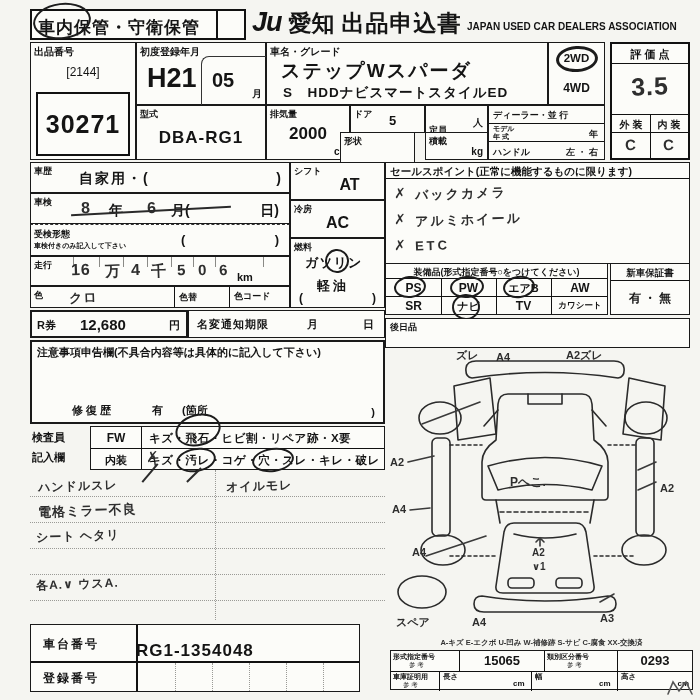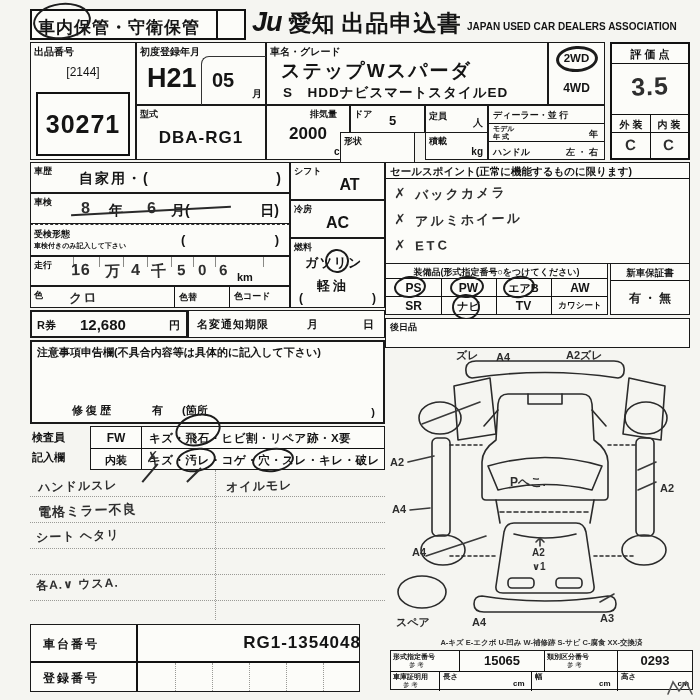--- a/index.html
+++ b/index.html
@@ -81,35 +81,35 @@
     <span class="abs hw" style="left:0;top:92px;width:50%;text-align:center;font-size:15px;">C</span>
     <span class="abs hw" style="right:0;top:92px;width:50%;text-align:center;font-size:15px;position:absolute;">C</span>
   </div>
 
   <div class="box" style="left:136px;top:105px;width:130px;height:55px;">
     <span class="abs lbl" style="left:3px;top:2px;">型式</span>
     <span class="abs b" style="left:0;top:22px;width:100%;text-align:center;font-size:17px;letter-spacing:1px;">DBA-RG1</span>
   </div>
 
   <div class="box" style="left:266px;top:105px;width:84px;height:55px;">
-    <span class="abs lbl" style="left:3px;top:2px;margin-left:40px;">排気量</span>
+    <span class="abs lbl" style="left:3px;top:2px;">排気量</span>
     <span class="abs b" style="left:0;top:18px;width:100%;text-align:center;font-size:17px;">2000</span>
     <span class="abs b" style="right:4px;bottom:2px;font-size:10px;">cc</span>
   </div>
 
   <div class="box" style="left:350px;top:105px;width:75px;height:28px;">
     <span class="abs lbl" style="left:3px;top:2px;">ドア</span>
     <span class="abs b" style="left:38px;top:7px;font-size:13px;">5</span>
   </div>
   <div class="box" style="left:340px;top:132px;width:75px;height:43px;">
     <span class="abs lbl" style="left:3px;top:2px;">形状</span>
   </div>
 
   <div class="box" style="left:425px;top:105px;width:63px;height:28px;">
-    <span class="abs lbl" style="left:3px;top:4px;text-align:right;">定員</span>
+    <span class="abs lbl" style="left:3px;top:18px;text-align:right;">定員</span>
     <span class="abs b" style="right:4px;bottom:2px;font-size:10px;">人</span>
   </div>
   <div class="box" style="left:425px;top:132px;width:63px;height:28px;">
     <span class="abs lbl" style="left:3px;top:2px;">積載</span>
     <span class="abs b" style="right:4px;bottom:2px;font-size:10px;">kg</span>
   </div>
 
   <div class="box" style="left:488px;top:105px;width:117px;height:55px;padding-left:28px;">
     <div class="abs" style="left:0;top:0;width:100%;height:18px;border-bottom:1.2px solid #111;box-sizing:border-box;">
       <span class="abs b" style="left:4px;top:3px;font-size:9px;">ディーラー・並 行</span>
@@ -384,21 +384,21 @@
     <span class="abs b" style="left:144px;top:21px;font-size:7.5px;">幅</span>
     <span class="abs b" style="left:208px;bottom:1px;font-size:8px;">cm</span>
     <span class="abs b" style="left:230px;top:21px;font-size:7.5px;">高さ</span>
     <span class="abs b" style="right:3px;bottom:1px;font-size:8px;">cm</span>
   </div>
 
   <div class="box" style="left:30px;top:624px;width:330px;height:68px;border-width:1.8px;">
     <div class="abs" style="left:105px;top:0;width:1.5px;height:100%;background:#111;"></div>
     <div class="abs" style="left:0;top:36px;width:100%;height:1.5px;background:#111;"></div>
     <span class="abs b" style="left:12px;top:11px;font-size:12px;letter-spacing:2px;">車台番号</span>
-    <span class="abs b" style="left:105px;top:8px;width:225px;text-align:right;font-size:17px;letter-spacing:1px;">RG1-1354048</span>
+    <span class="abs b" style="left:105px;top:16px;width:225px;text-align:left;font-size:17px;letter-spacing:1px;">RG1-1354048</span>
     <span class="abs b" style="left:12px;top:45px;font-size:12px;letter-spacing:2px;">登録番号</span>
     <div class="vdot" style="left:144px;top:38px;height:28px;"></div>
     <div class="vdot" style="left:181px;top:38px;height:28px;"></div>
     <div class="vdot" style="left:218px;top:38px;height:28px;"></div>
     <div class="vdot" style="left:255px;top:38px;height:28px;"></div>
     <div class="vdot" style="left:292px;top:38px;height:28px;"></div>
   </div>
 
   <svg class="abs" style="left:666px;top:680px;" width="28" height="16" viewBox="0 0 28 16">
     <path d="M2,14 L7,2 L13,11 L20,2 L26,14" fill="none" stroke="#555" stroke-width="1.6" stroke-linecap="round"></path>

